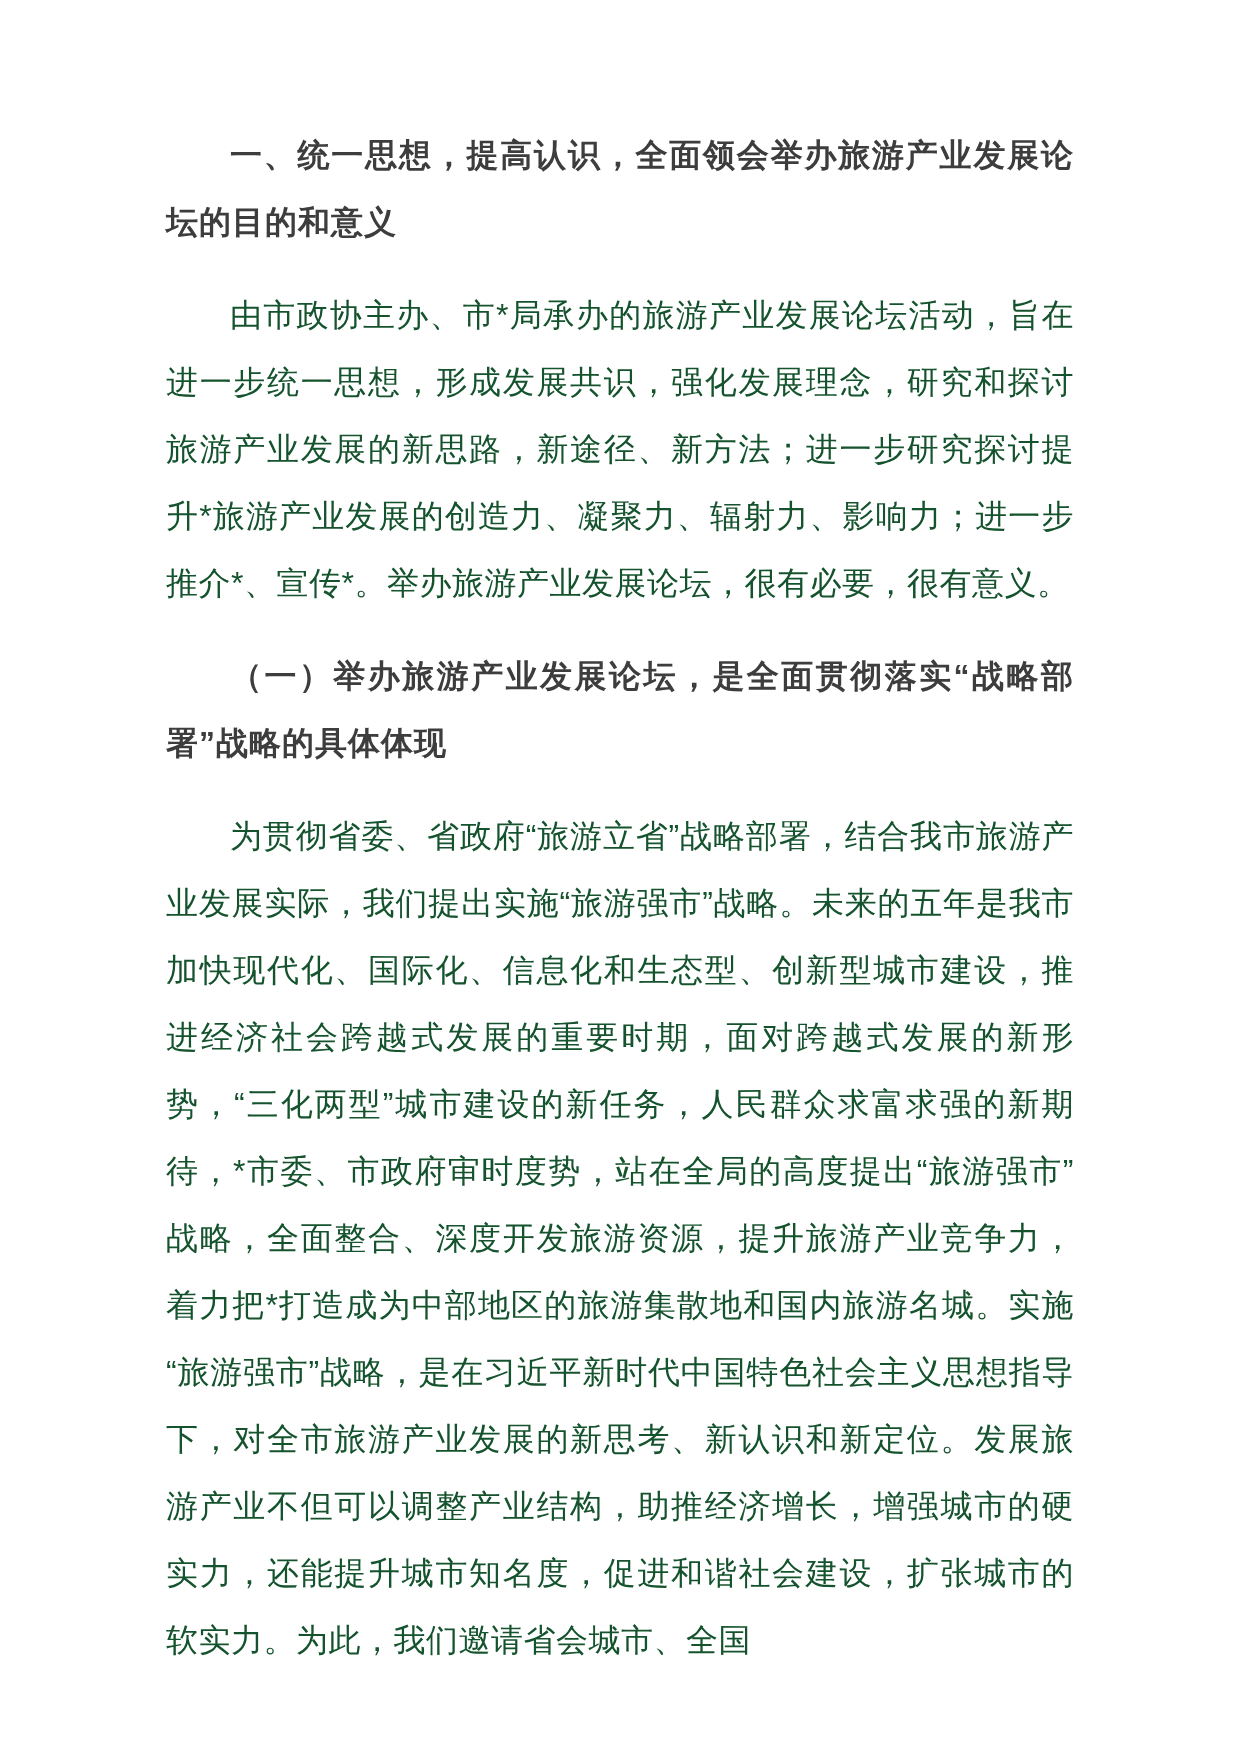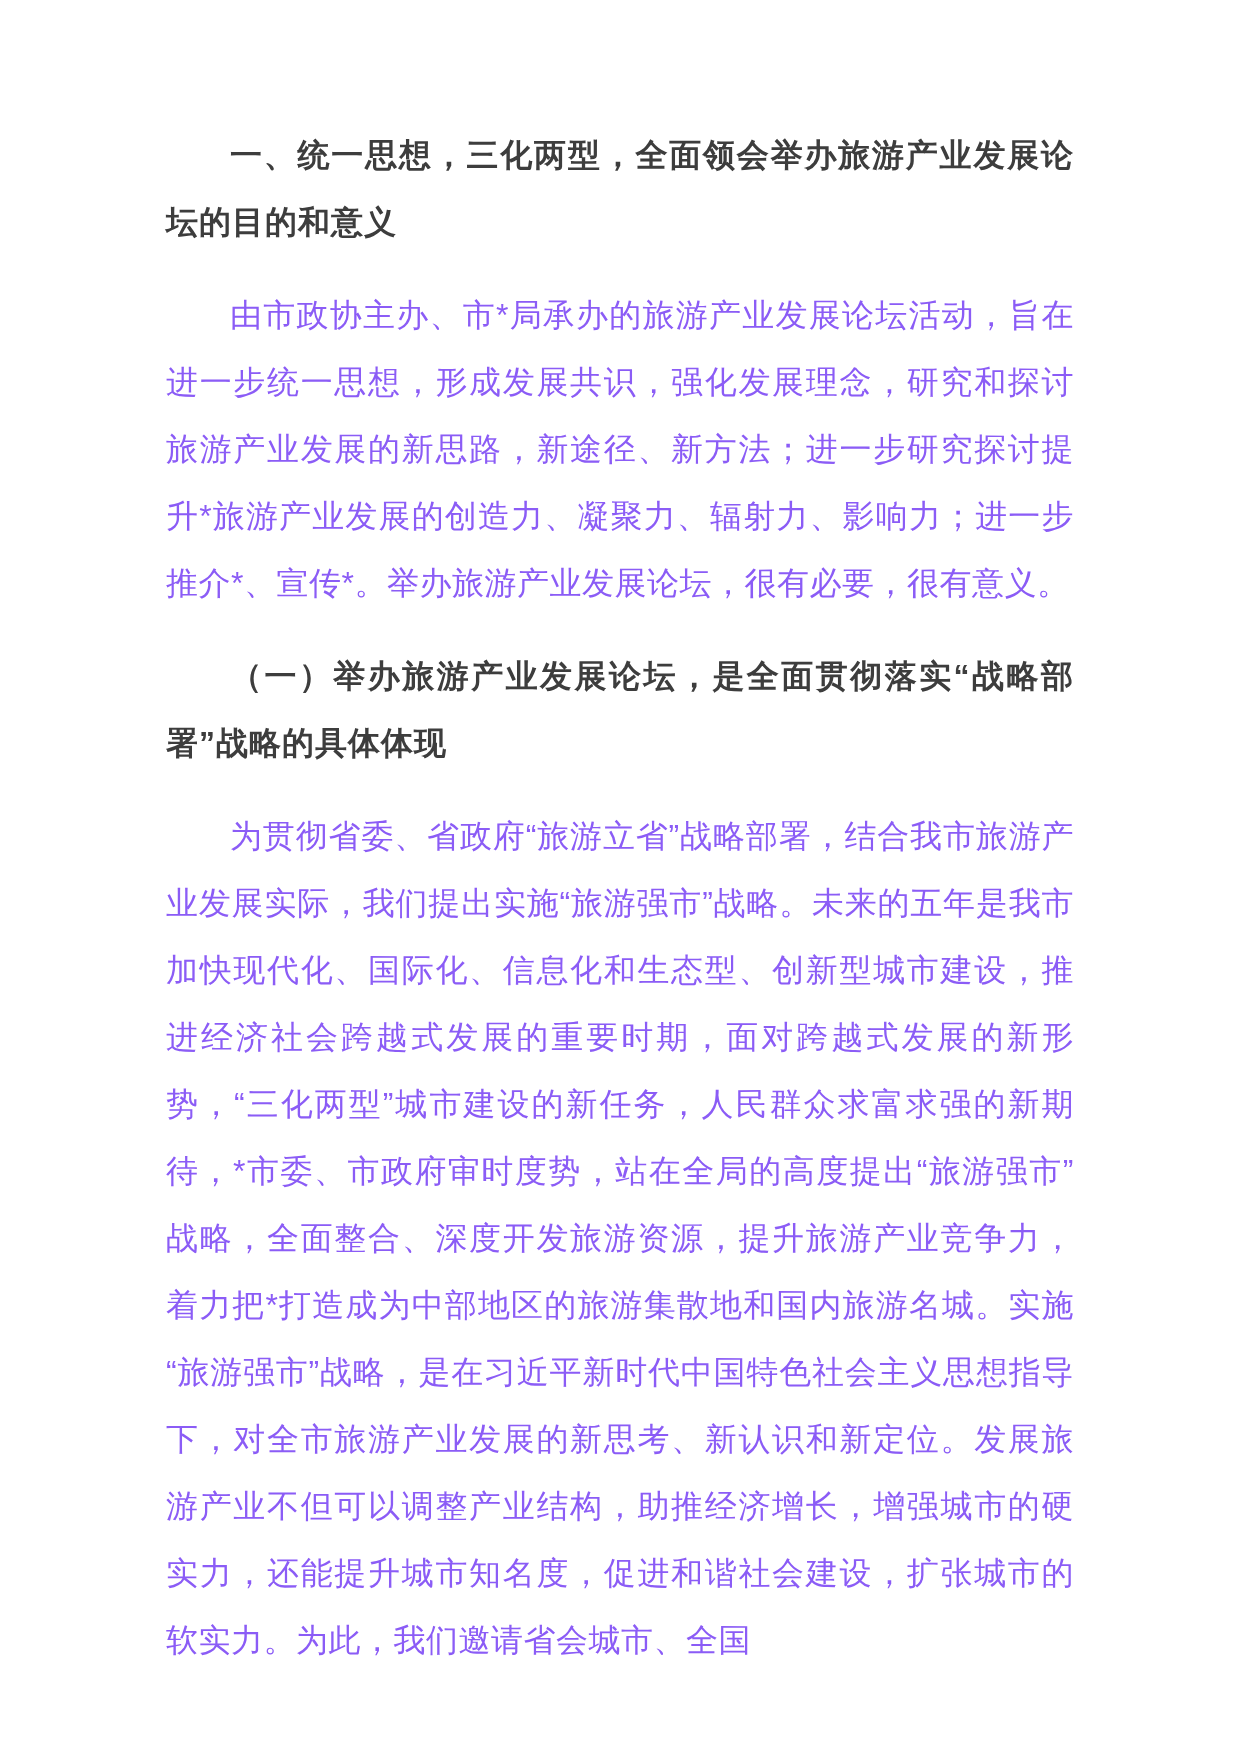--- a/index.html
+++ b/index.html
@@ -27,34 +27,34 @@
     color: #3d3d3d;
     text-align: justify;
     text-indent: 2em;
     margin: 26px 0;
     letter-spacing: 1px;
   }
   .doc-paragraph {
     font-size: 32px;
     line-height: 67px;
     font-weight: normal;
-    color: #8b5cf6;
+    color: #14532d;
     text-align: justify;
     text-indent: 2em;
     margin: 26px 0;
     letter-spacing: 0.5px;
   }
   .doc-heading:first-child {
     margin-top: 0;
   }
 </style>
 </head>
 <body>
 
 <div class="page">
-  <div class="doc-heading">一、统一思想，三化两型，全面领会举办旅游产业发展论坛的目的和意义</div>
+  <div class="doc-heading">一、统一思想，提高认识，全面领会举办旅游产业发展论坛的目的和意义</div>
 
   <div class="doc-paragraph">由市政协主办、市*局承办的旅游产业发展论坛活动，旨在进一步统一思想，形成发展共识，强化发展理念，研究和探讨旅游产业发展的新思路，新途径、新方法；进一步研究探讨提升*旅游产业发展的创造力、凝聚力、辐射力、影响力；进一步推介*、宣传*。举办旅游产业发展论坛，很有必要，很有意义。</div>
 
   <div class="doc-heading">（一）举办旅游产业发展论坛，是全面贯彻落实“战略部署”战略的具体体现</div>
 
   <div class="doc-paragraph">为贯彻省委、省政府“旅游立省”战略部署，结合我市旅游产业发展实际，我们提出实施“旅游强市”战略。未来的五年是我市加快现代化、国际化、信息化和生态型、创新型城市建设，推进经济社会跨越式发展的重要时期，面对跨越式发展的新形势，“三化两型”城市建设的新任务，人民群众求富求强的新期待，*市委、市政府审时度势，站在全局的高度提出“旅游强市”战略，全面整合、深度开发旅游资源，提升旅游产业竞争力，着力把*打造成为中部地区的旅游集散地和国内旅游名城。实施“旅游强市”战略，是在习近平新时代中国特色社会主义思想指导下，对全市旅游产业发展的新思考、新认识和新定位。发展旅游产业不但可以调整产业结构，助推经济增长，增强城市的硬实力，还能提升城市知名度，促进和谐社会建设，扩张城市的软实力。为此，我们邀请省会城市、全国</div>
 </div>
 
 </body></html>

